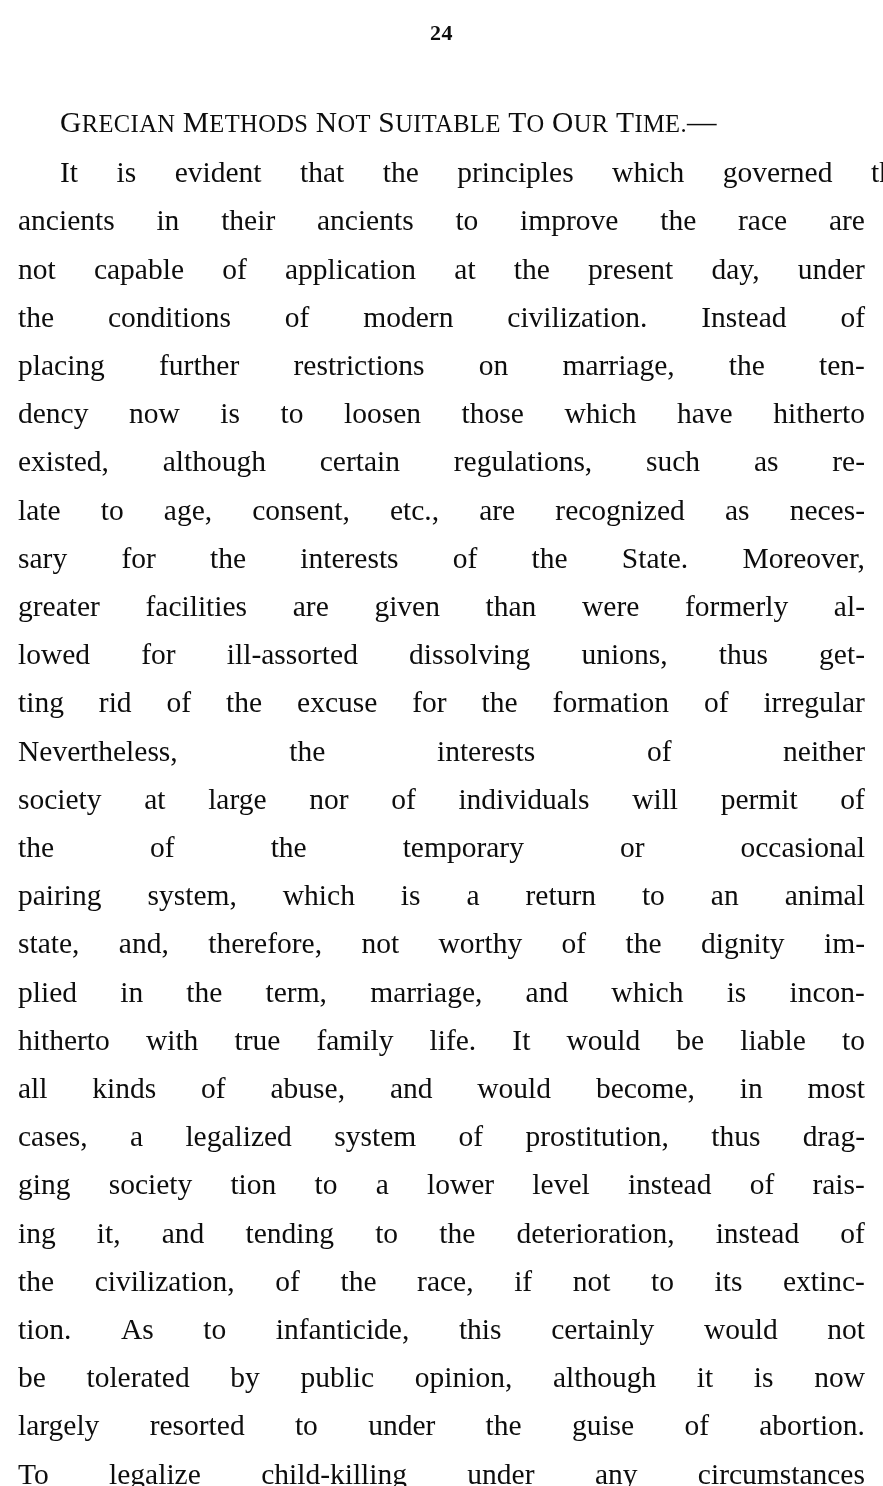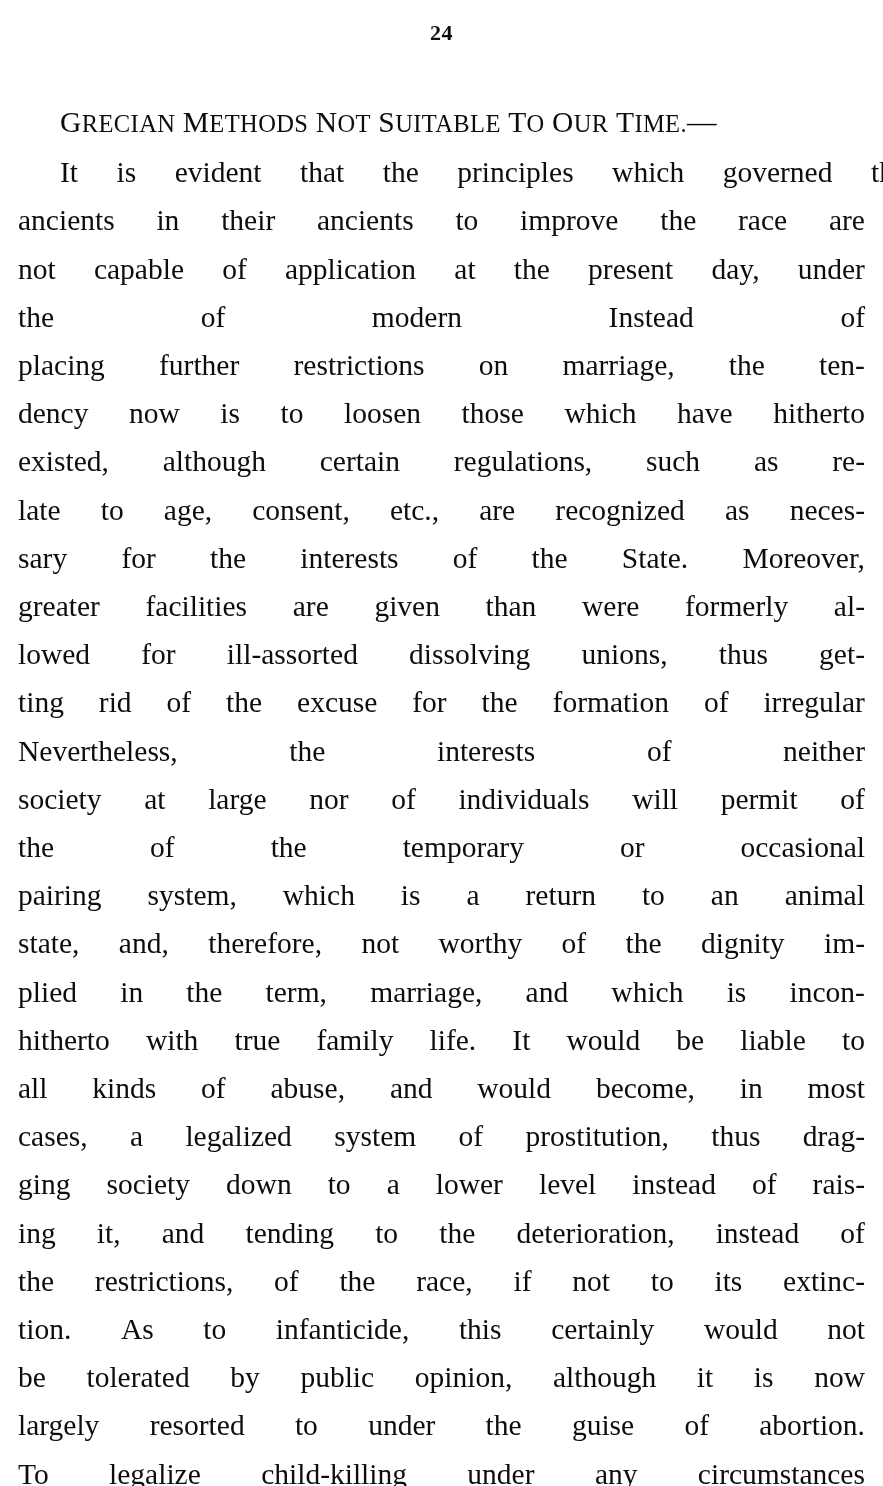--- a/index.html
+++ b/index.html
@@ -117,22 +117,24 @@
             <span>of</span>
             <span>application</span>
             <span>at</span>
             <span>the</span>
             <span>present</span>
             <span>day,</span>
             <span>under</span>
           </div>
           <div class="jline">
             <span>the</span>
+            <span>conditions</span>
             <span>of</span>
             <span>modern</span>
+            <span>civilization.</span>
             <span>Instead</span>
             <span>of</span>
           </div>
           <div class="jline">
             <span>placing</span>
             <span>further</span>
             <span>restrictions</span>
             <span>on</span>
             <span>marriage,</span>
             <span>the</span>
@@ -298,21 +300,21 @@
             <span>legalized</span>
             <span>system</span>
             <span>of</span>
             <span>prostitution,</span>
             <span>thus</span>
             <span>drag-</span>
           </div>
           <div class="jline">
             <span>ging</span>
             <span>society</span>
-            <span>down</span>
+            <span>tion</span>
             <span>to</span>
             <span>a</span>
             <span>lower</span>
             <span>level</span>
             <span>instead</span>
             <span>of</span>
             <span>rais-</span>
           </div>
           <div class="jline">
             <span>ing</span>
@@ -320,21 +322,21 @@
             <span>and</span>
             <span>tending</span>
             <span>to</span>
             <span>the</span>
             <span>deterioration,</span>
             <span>instead</span>
             <span>of</span>
           </div>
           <div class="jline">
             <span>the</span>
-            <span>restrictions,</span>
+            <span>civilization,</span>
             <span>of</span>
             <span>the</span>
             <span>race,</span>
             <span>if</span>
             <span>not</span>
             <span>to</span>
             <span>its</span>
             <span>extinc-</span>
           </div>
           <div class="jline">

